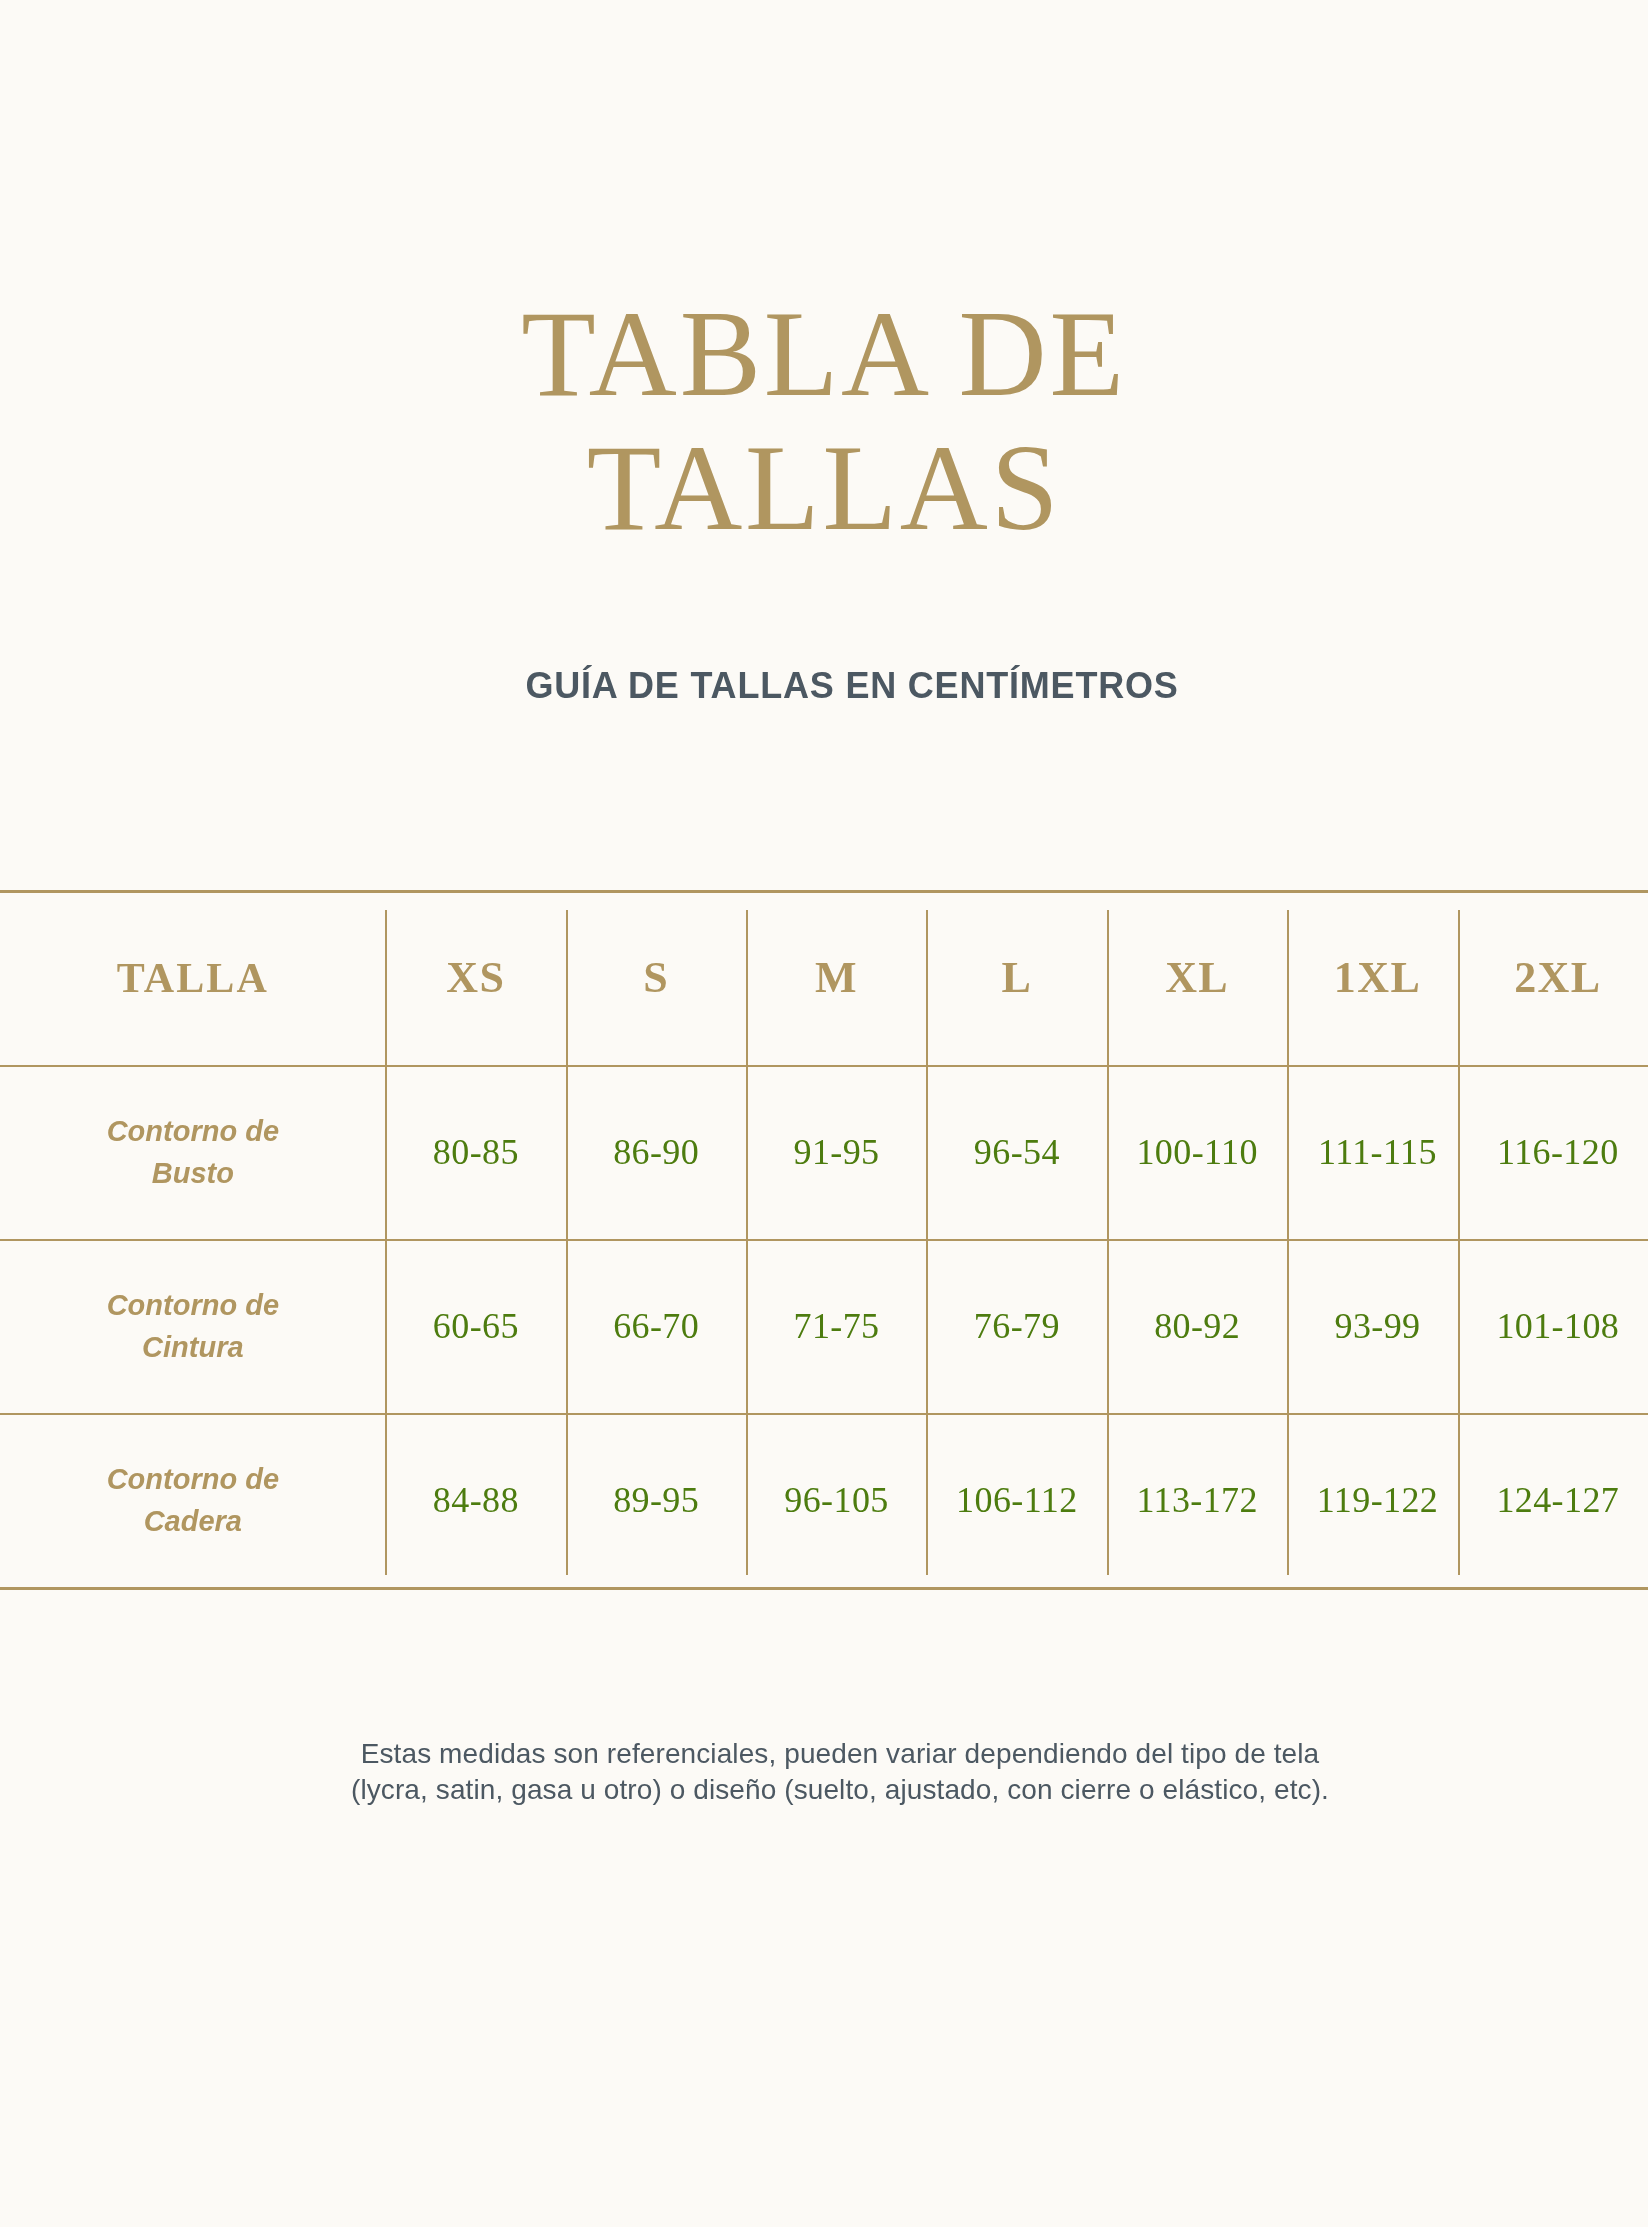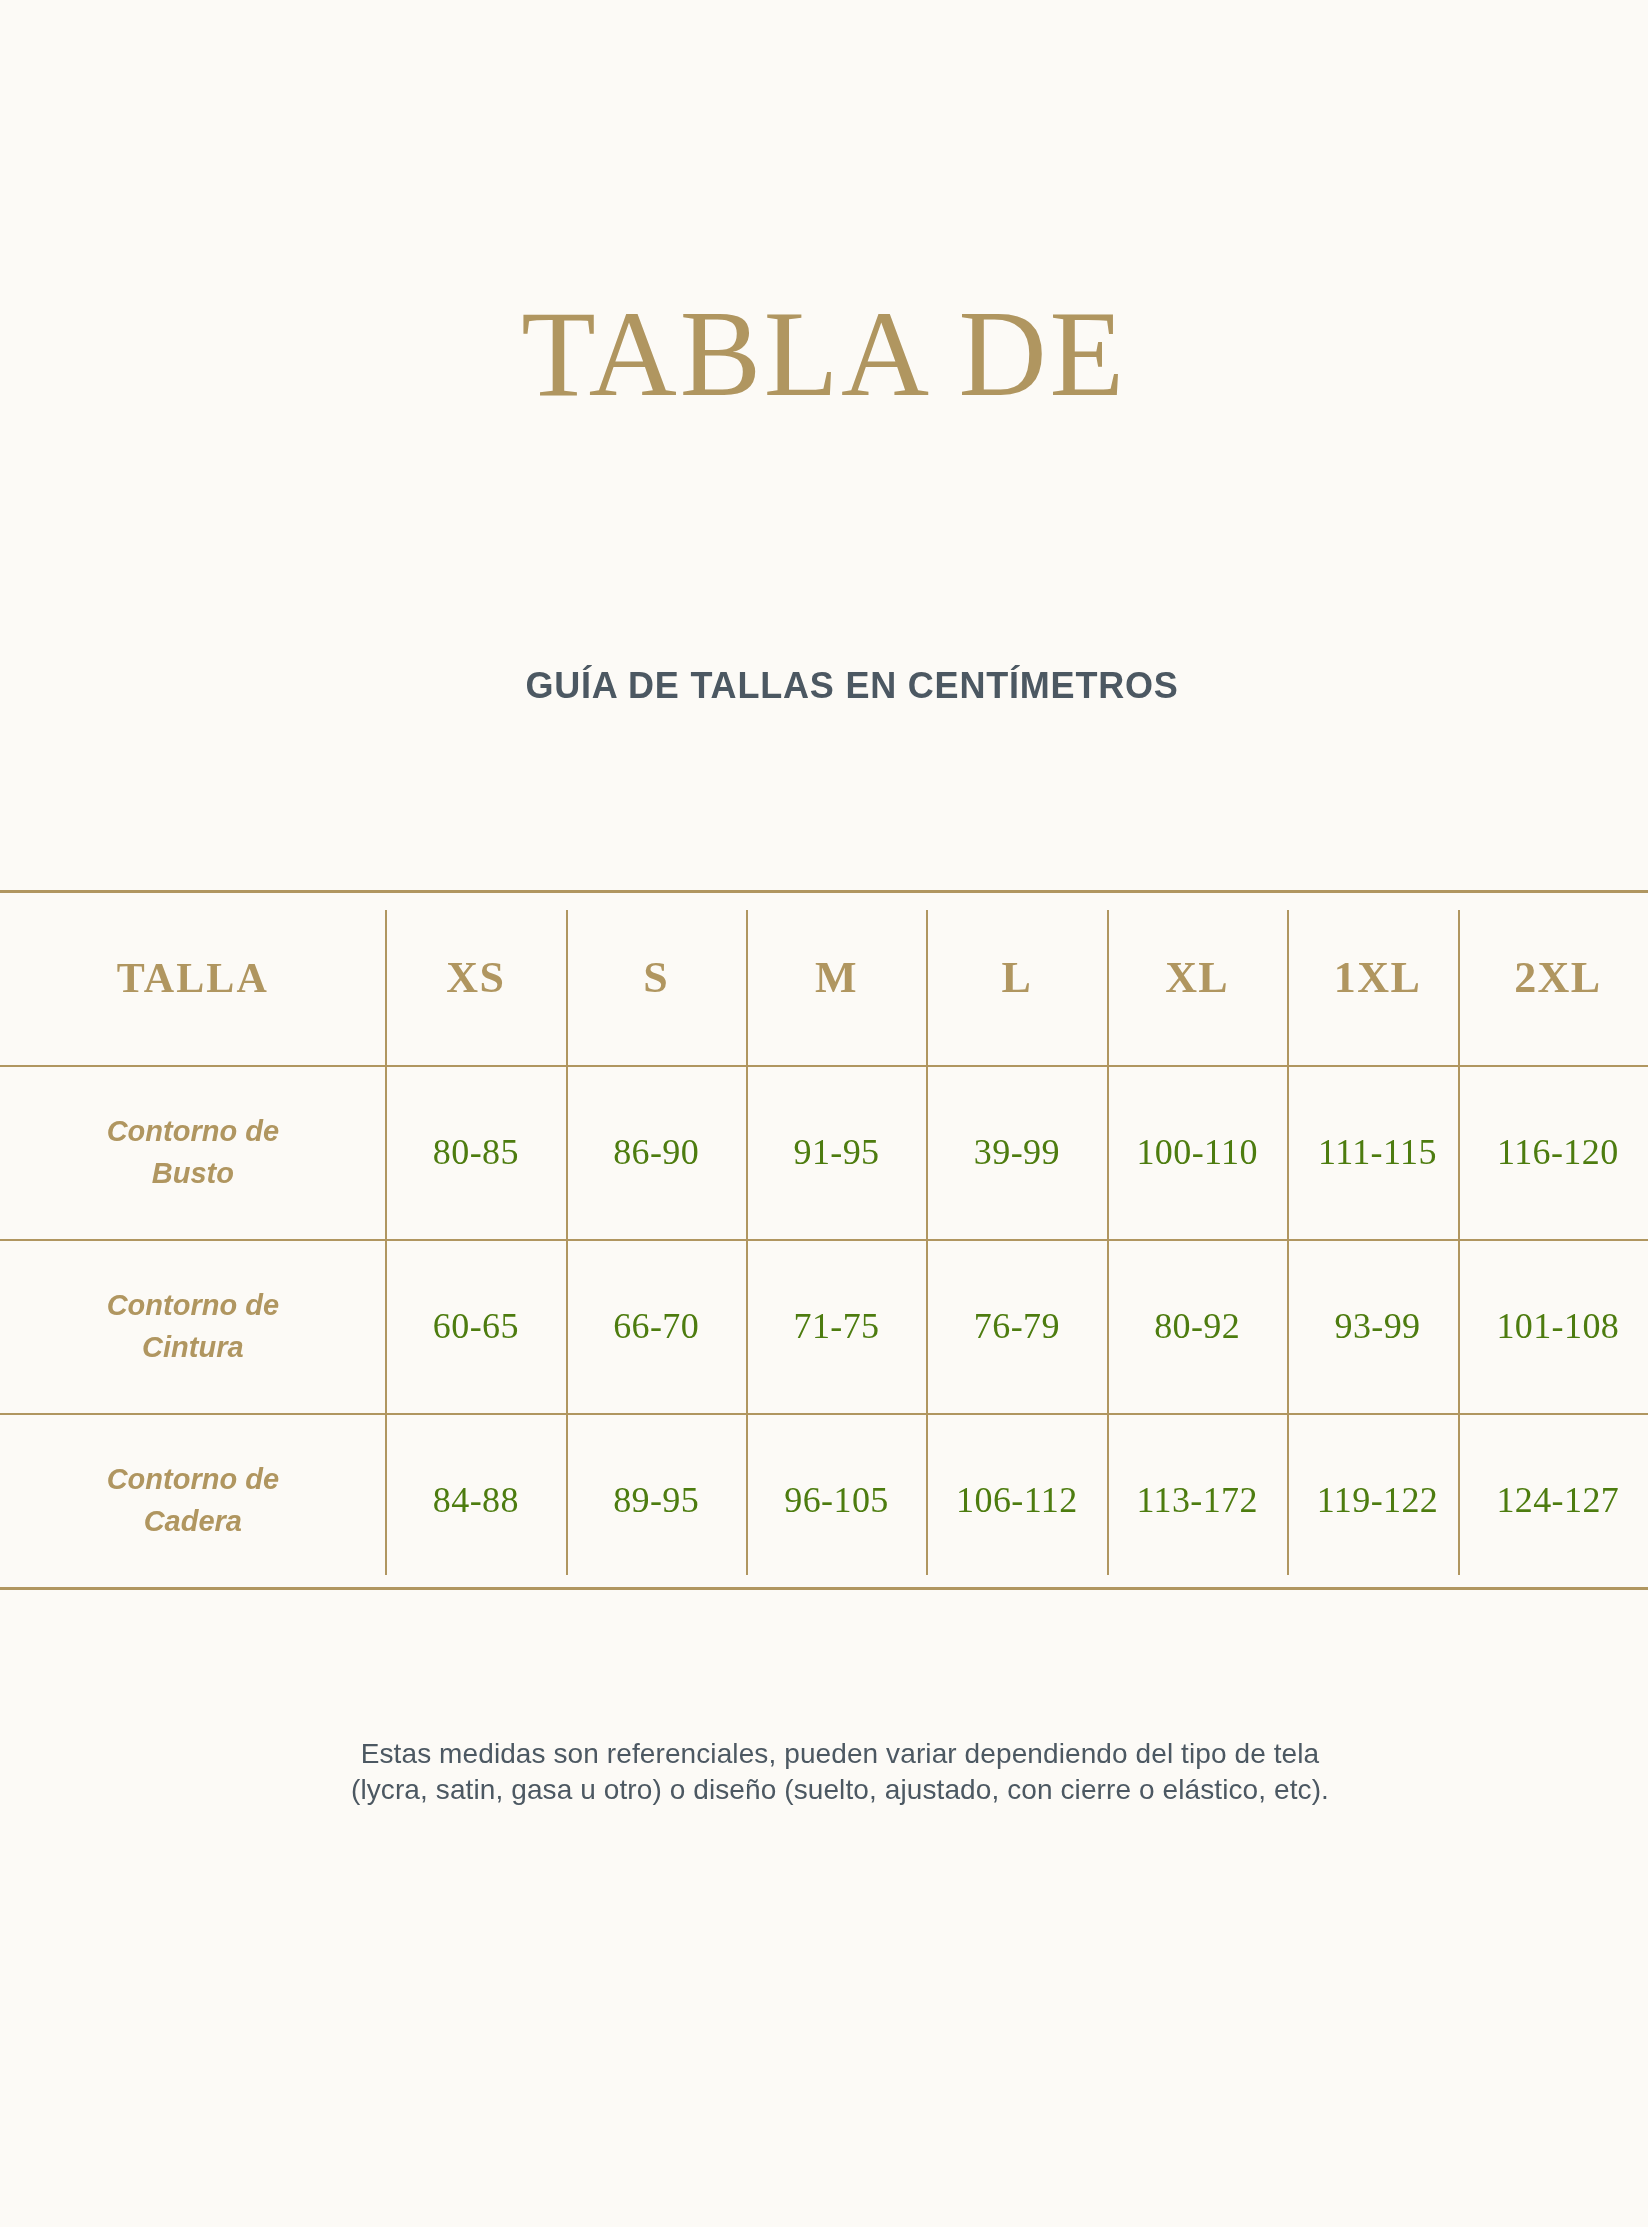--- a/index.html
+++ b/index.html
@@ -145,20 +145,21 @@
   }
   .footnote div { white-space: nowrap; }
 </style>
 </head>
 <body>
 
 <div class="page">
 
   <div class="title-block">
     <div class="main-title">TABLA DE</div>
+    <div class="main-title">TALLAS</div>
   </div>
 
   <div class="subtitle">GUÍA DE TALLAS EN CENTÍMETROS</div>
 
   <div class="table-wrap">
 
     <div class="rule-top" style="top:0px;"></div>
 
     <table class="sizes">
       <colgroup>
@@ -185,21 +186,21 @@
       </thead>
       <tbody>
         <tr class="data-row">
           <td class="row-label">
             <div>Contorno de</div>
             <div>Busto</div>
           </td>
           <td class="row-val">80-85</td>
           <td class="row-val">86-90</td>
           <td class="row-val">91-95</td>
-          <td class="row-val">39-99</td>
+          <td class="row-val">96-54</td>
           <td class="row-val">100-110</td>
           <td class="row-val">111-115</td>
           <td class="row-val">116-120</td>
         </tr>
         <tr class="data-row">
           <td class="row-label">
             <div>Contorno de</div>
             <div>Cintura</div>
           </td>
           <td class="row-val">60-65</td>

